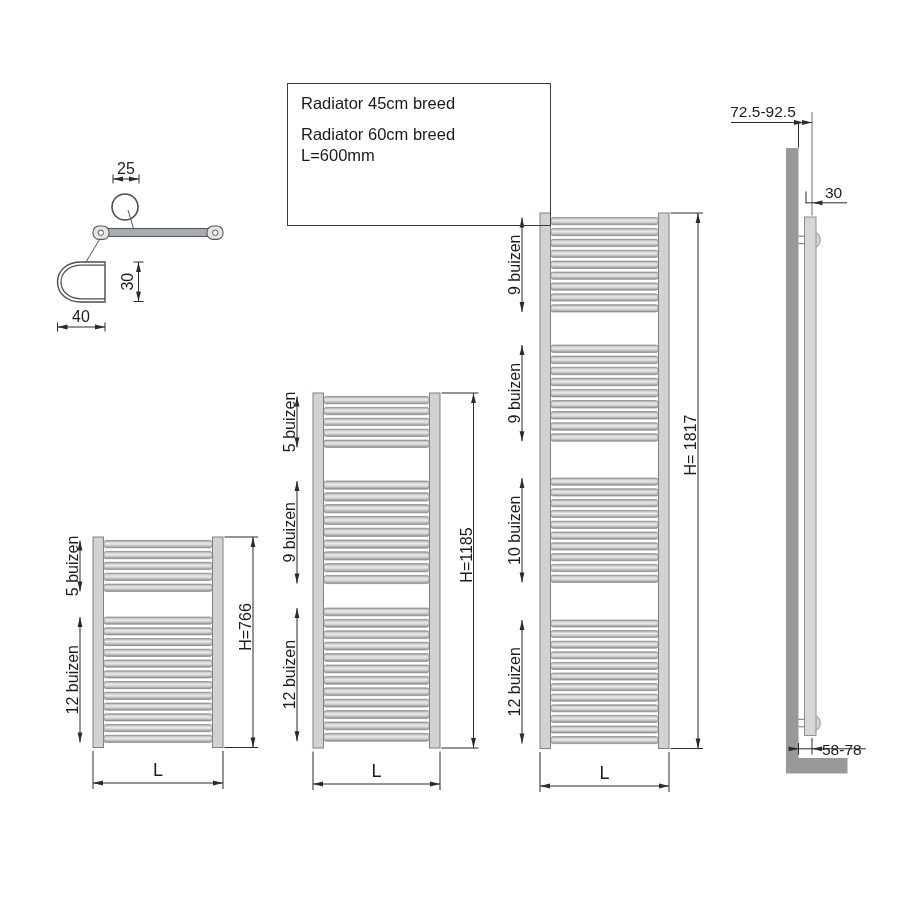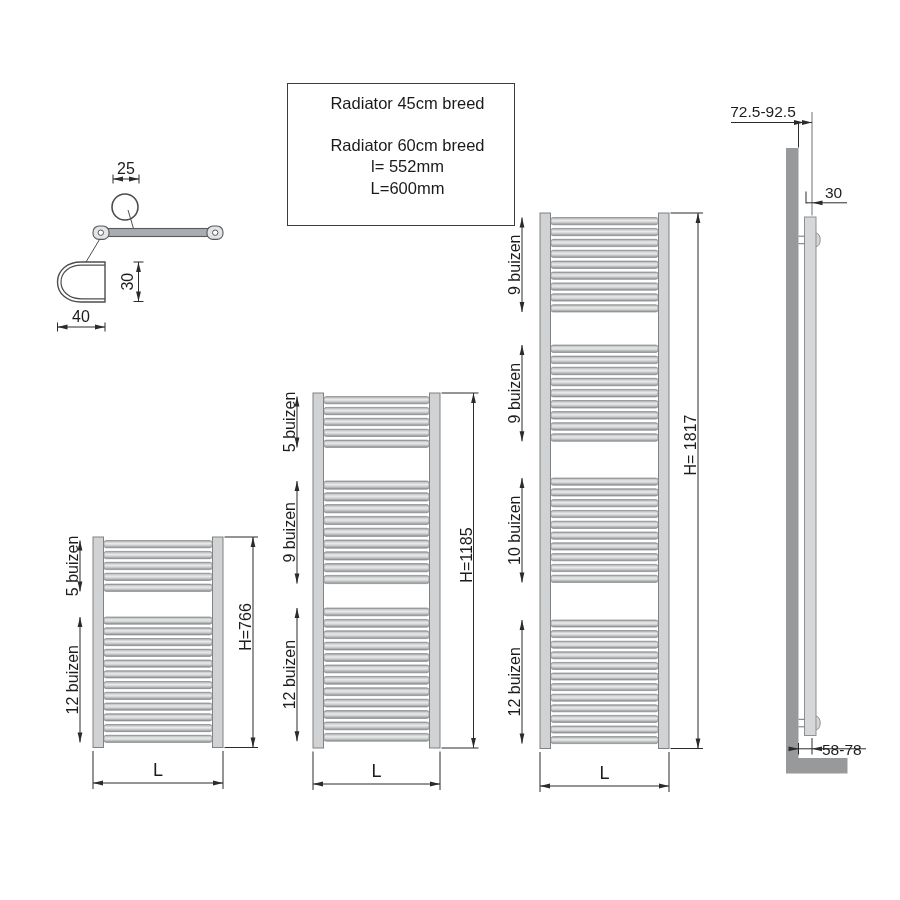--- a/index.html
+++ b/index.html
@@ -2,24 +2,24 @@
 <html><head>
 <meta charset="utf-8">
 <style>
   html,body{margin:0;padding:0;background:#ffffff;}
   .canvas{position:relative;width:900px;height:900px;background:#ffffff;overflow:hidden;
           font-family:"Liberation Sans",sans-serif;color:#1a1a1a;}
   svg{position:absolute;left:0;top:0;}
   svg text{font-family:"Liberation Sans",sans-serif;fill:#1c1c1c;}
   .dim-txt{font-size:16px;}
   .dim-txt-sm{font-size:15.5px;}
-  .info-box{position:absolute;left:287px;top:83px;width:228px;height:143px;
+  .info-box{position:absolute;left:287px;top:83px;width:264px;height:143px;
             border:1.5px solid #3c3c3c;box-sizing:border-box;padding:9px 0 0 13px;
-            font-size:16.5px;line-height:21.5px;color:#1a1a1a;background:transparent;text-align:center;}
-  .info-section+.info-section{margin-top:20px;}
+            font-size:16.5px;line-height:21.5px;color:#1a1a1a;background:transparent;}
+  .info-section+.info-section{margin-top:9px;}
 </style>
 </head>
 <body>
 
 <div class="canvas">
 
   <svg width="900" height="900" viewBox="0 0 900 900">
     <defs>
       <linearGradient id="tubeGrad" x1="0" y1="0" x2="0" y2="1">
         <stop offset="0%" stop-color="#8f9194"></stop>
@@ -291,17 +291,16 @@
       <text class="dim-txt-sm" x="822" y="754.5" text-anchor="start">58-78</text>
     </g>
   </svg>
 
   <div class="info-box">
     <div class="info-section">
       <div>Radiator 45cm breed</div>
     </div>
     <div class="info-section">
       <div>Radiator 60cm breed</div>
-      <div>l= 552mm</div>
       <div>L=600mm</div>
     </div>
   </div>
 </div>
 
 </body></html>

